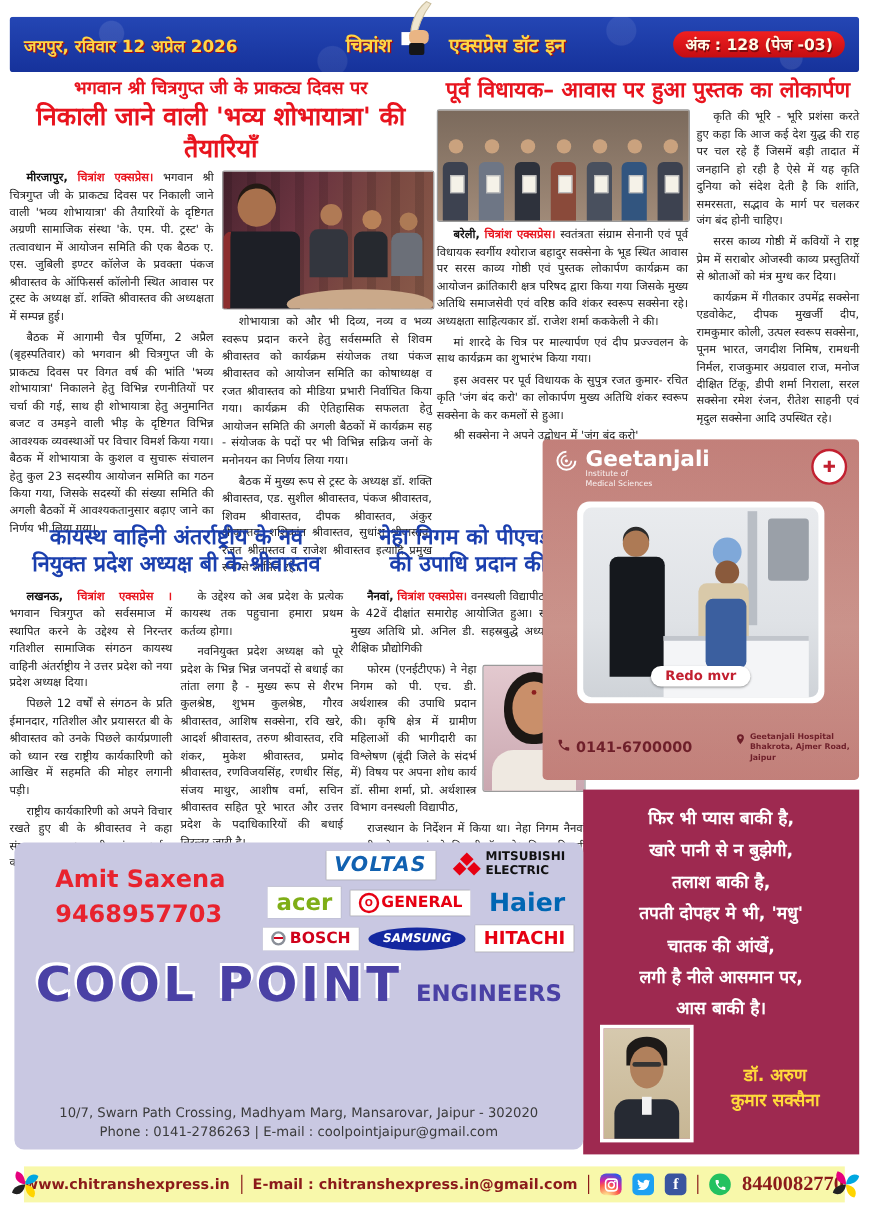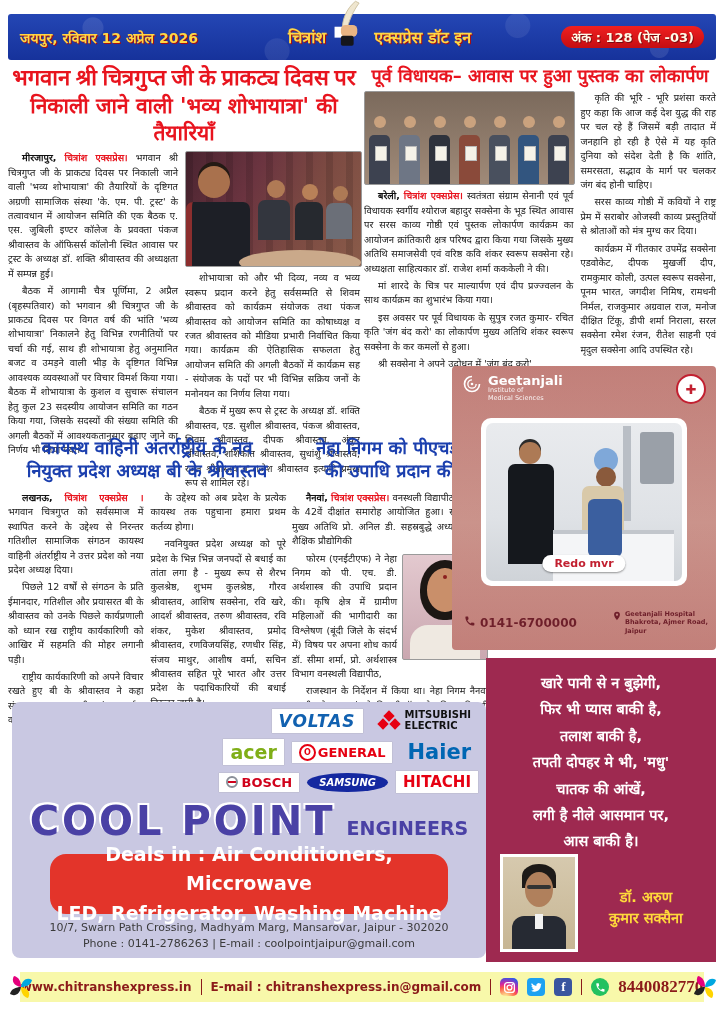--- a/index.html
+++ b/index.html
@@ -47,21 +47,21 @@
   .photo3{background:linear-gradient(180deg,#e3c9cf,#caa7b0);}
   .photo4{background:linear-gradient(180deg,#eceef0,#d9dce0);}
   .photo5{background:linear-gradient(180deg,#d6c9ae,#c7b694);}
 
   
   .gt-ad{position:absolute;left:452px;top:366px;width:264px;height:284px;border-radius:4px;
     background:
       linear-gradient(0deg, rgba(188,120,112,.25), rgba(188,120,112,.25)),
       linear-gradient(180deg,#c4827d 0%,#cf9c94 55%,#c4827d 100%);}
   .gt-logo{position:absolute;left:10px;top:8px;display:flex;gap:6px;align-items:flex-start;color:#fff;}
-  .gt-logo .t1{font-weight:bold;font-size:13px;line-height:1;}
+  .gt-logo .t1{font-weight:bold;font-size:18px;line-height:1;}
   .gt-logo .t2{font-size:6.5px;line-height:1.2;opacity:.9;}
   .gt-badge{position:absolute;right:10px;top:8px;width:26px;height:26px;border-radius:50%;background:#fff;
     border:2px solid #c22030;display:flex;align-items:center;justify-content:center;color:#c22030;
     font-size:13px;font-weight:bold;}
   .gt-frame{position:absolute;left:29px;top:52px;width:206px;height:168px;background:#fff;border-radius:10px;padding:5px;box-sizing:border-box;}
   .gt-photo{position:relative;width:100%;height:100%;border-radius:7px;overflow:hidden;
     background:linear-gradient(180deg,#e9ebee 0%,#dfe2e6 60%,#cfd3d8 100%);}
   .gt-pill{position:absolute;left:50%;transform:translateX(-50%);bottom:9px;background:#fff;color:#c22030;
     font-weight:bold;font-size:11px;padding:2px 12px;border-radius:10px;box-shadow:0 1px 2px rgba(0,0,0,.4);}
   .gt-contact{position:absolute;left:12px;right:8px;bottom:14px;display:flex;justify-content:space-between;color:#6e1f2a;}
@@ -136,21 +136,21 @@
           <rect x="12" y="28" width="18" height="13" rx="5" fill="#e9b584"></rect>
           <rect x="12" y="40" width="14" height="11" rx="2" fill="#15161a"></rect>
         </svg>
       </span>
       <span>एक्सप्रेस डॉट इन</span>
     </span>
     <span class="mh-issue">अंक : 128 (पेज -03)</span>
   </div>
 
   <div class="article" style="left:8px;top:64px;width:352px;">
-    <div class="hl-red" style="font-size:22px;font-family:Liberation Serif, serif;">भगवान श्री चित्रगुप्त जी के प्राकट्य दिवस पर</div>
+    <div class="hl-red" style="font-size:15px;">भगवान श्री चित्रगुप्त जी के प्राकट्य दिवस पर</div>
     <div class="hl-red" style="font-size:21px;">निकाली जाने वाली 'भव्य शोभायात्रा' की तैयारियाँ</div>
     <div class="cols">
       <div style="width:170px;">
         <p class="body"><span class="city">मीरजापुर,</span> <span class="brand-red">चित्रांश एक्सप्रेस।</span> <span>भगवान श्री चित्रगुप्त जी के प्राकट्य दिवस पर निकाली जाने वाली 'भव्य शोभायात्रा' की तैयारियों के दृष्टिगत अग्रणी सामाजिक संस्था 'के. एम. पी. ट्रस्ट' के तत्वावधान में आयोजन समिति की एक बैठक ए. एस. जुबिली इण्टर कॉलेज के प्रवक्ता पंकज श्रीवास्तव के ऑफिसर्स कॉलोनी स्थित आवास पर ट्रस्ट के अध्यक्ष डॉ. शक्ति श्रीवास्तव की अध्यक्षता में सम्पन्न हुई।</span></p>
         <p class="body">बैठक में आगामी चैत्र पूर्णिमा, 2 अप्रैल (बृहस्पतिवार) को भगवान श्री चित्रगुप्त जी के प्राकट्य दिवस पर विगत वर्ष की भांति 'भव्य शोभायात्रा' निकालने हेतु विभिन्न रणनीतियों पर चर्चा की गई, साथ ही शोभायात्रा हेतु अनुमानित बजट व उमड़ने वाली भीड़ के दृष्टिगत विभिन्न आवश्यक व्यवस्थाओं पर विचार विमर्श किया गया। बैठक में शोभायात्रा के कुशल व सुचारू संचालन हेतु कुल 23 सदस्यीय आयोजन समिति का गठन किया गया, जिसके सदस्यों की संख्या समिति की अगली बैठकों में आवश्यकतानुसार बढ़ाए जाने का निर्णय भी लिया गया।</p>
       </div>
       <div style="width:175px;">
         <div class="photo photo1" style="width:100%;height:114px;margin-bottom:4px;">
           <span class="head" style="left:7%;top:12%;width:32px;height:32px;background:#a9714d;box-shadow:0 -4px 0 #241a14;"></span>
           <span class="torso" style="left:0;top:44%;width:58px;height:70px;background:#1d1f26;border-left:6px solid #8c2e2e;"></span>
@@ -299,40 +299,44 @@
           <svg width="10" height="12" viewBox="0 0 24 24">
               <path fill="#6e1f2a" d="M12 2a7 7 0 0 0-7 7c0 5 7 13 7 13s7-8 7-13a7 7 0 0 0-7-7zm0 9.5A2.5 2.5 0 1 1 12 6a2.5 2.5 0 0 1 0 5.5z"></path>
             </svg>
         </span>
         <span><span style="font-weight:bold;">Geetanjali Hospital</span><br><span>Bhakrota, Ajmer Road,</span><br><span>Jaipur</span></span>
       </span>
     </div>
   </div>
 
   <div class="poem-box">
+    <div class="poem-line">फिर भी प्यास बाकी है,</div>
     <div class="poem-line">खारे पानी से न बुझेगी,</div>
-    <div class="poem-line">फिर भी प्यास बाकी है,</div>
     <div class="poem-line">तलाश बाकी है,</div>
     <div class="poem-line">तपती दोपहर मे भी, 'मधु'</div>
     <div class="poem-line">चातक की आंखें,</div>
     <div class="poem-line">लगी है नीले आसमान पर,</div>
     <div class="poem-line">आस बाकी है।</div>
     <div class="photo5 poem-photo" style="position:absolute;">
       <span style="position:absolute;top:8%;left:26%;width:48%;height:26%;border-radius:50% 50% 0 0;background:#1d1a18;"></span>
       <span style="position:absolute;top:16%;left:30%;width:40%;height:38%;border-radius:50%;background:#b0805c;"></span>
       <span style="position:absolute;top:30%;left:33%;width:34%;height:5%;background:#333;border-radius:2px;"></span>
       <span style="position:absolute;bottom:0;left:12%;width:76%;height:36%;background:#262a33;border-radius:12px 12px 0 0;"></span>
       <span style="position:absolute;bottom:22%;left:44%;width:12%;height:16%;background:#f2f2f2;"></span>
     </div>
     <div class="poem-author">
       <span>डॉ. अरुण</span><br><span>कुमार सक्सैना</span>
     </div>
   </div>
 
   <div class="cp-ad">
+    <div class="cp-name">
+      <div>Amit Saxena</div>
+      <div>9468957703</div>
+    </div>
     <div class="cp-logos">
       <span class="logo-box lg-voltas">VOLTAS</span>
       <span class="logo-box lg-mitsu">
         <span class="mitsu-dias">
             <i style="left:7px;top:1px;"></i>
             <i style="left:1px;top:9px;"></i>
             <i style="left:13px;top:9px;"></i>
           </span>
         <span class="txt"><span>MITSUBISHI</span><br><span>ELECTRIC</span></span>
       </span>
@@ -345,24 +349,20 @@
       <span class="logo-box lg-bosch">
           <span class="bosch-circ"></span>
           <span>BOSCH</span>
         </span>
       <span class="logo-box lg-samsung">SAMSUNG</span>
       <span class="logo-box lg-hitachi">HITACHI</span>
     </div>
     <div class="cp-title">
       <span class="big">COOL POINT</span>
       <span class="small">ENGINEERS</span>
-    </div>
-    <div class="cp-deals">
-      <span>Deals in : Air Conditioners, Miccrowave</span>
-      <span>LED, Refrigerator, Washing Machine</span>
     </div>
     <div class="cp-addr">
       <div>10/7, Swarn Path Crossing, Madhyam Marg, Mansarovar, Jaipur - 302020</div>
       <div>Phone : 0141-2786263 | E-mail : coolpointjaipur@gmail.com</div>
     </div>
   </div>
 
   <div class="footer-bar">
     <span class="f-text">www.chitranshexpress.in</span>
     <span class="f-sep"></span>

